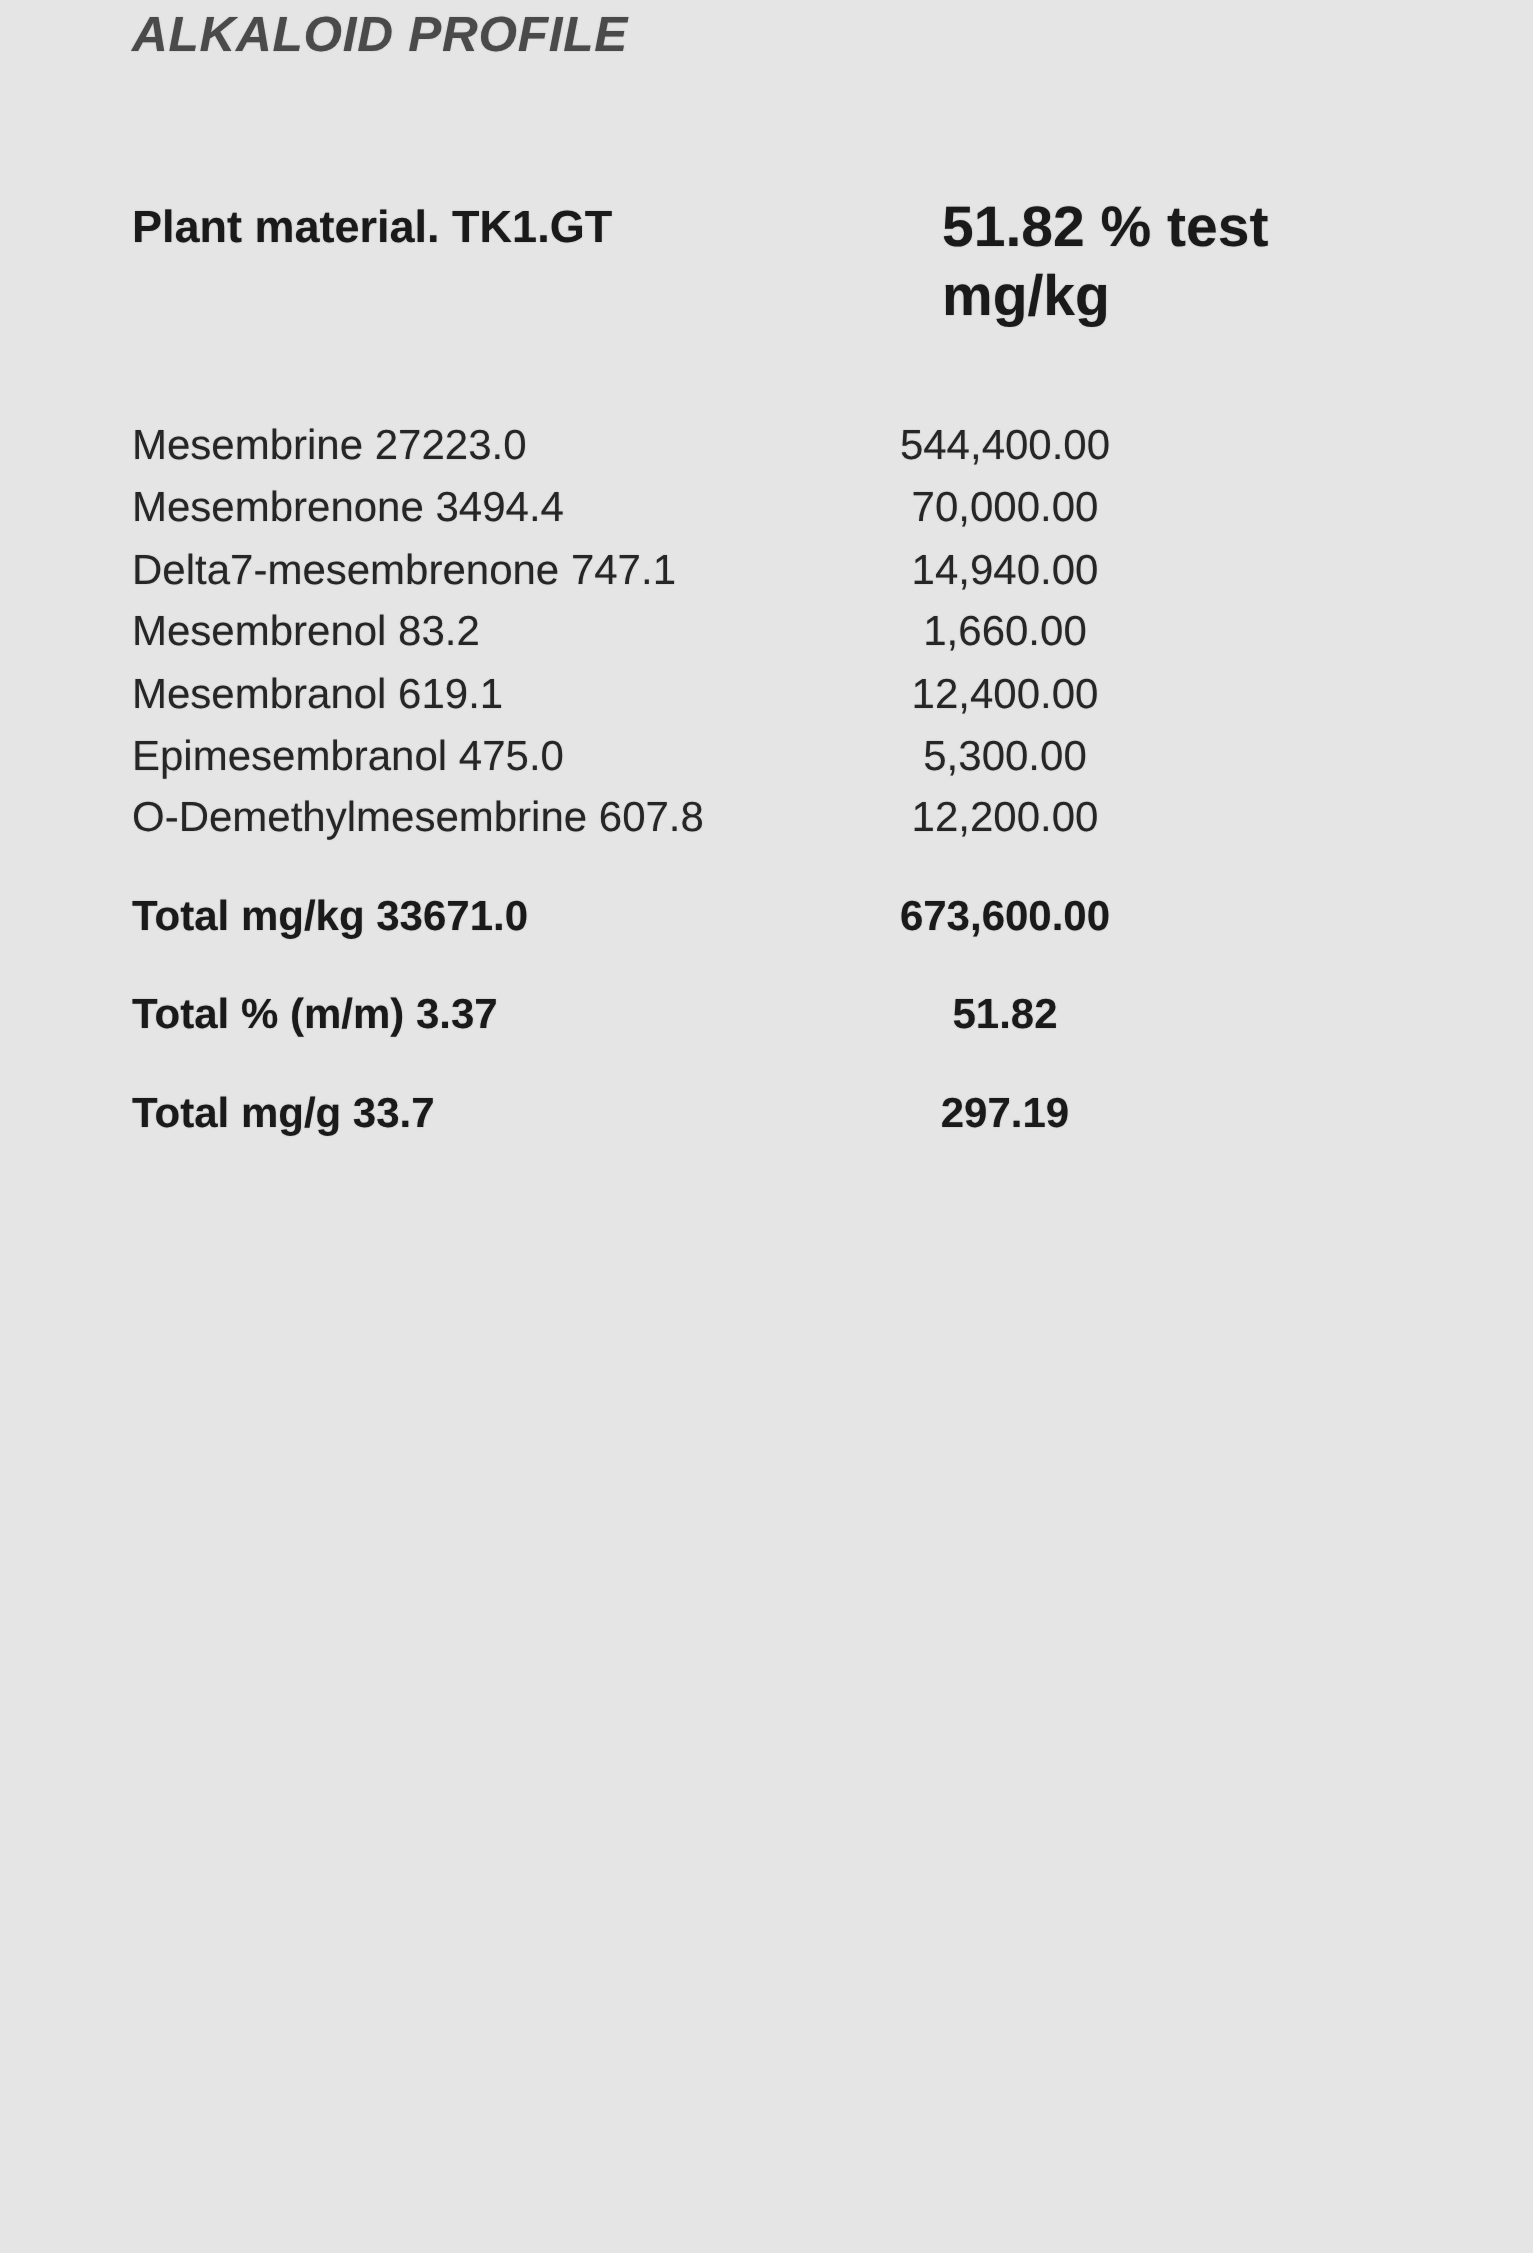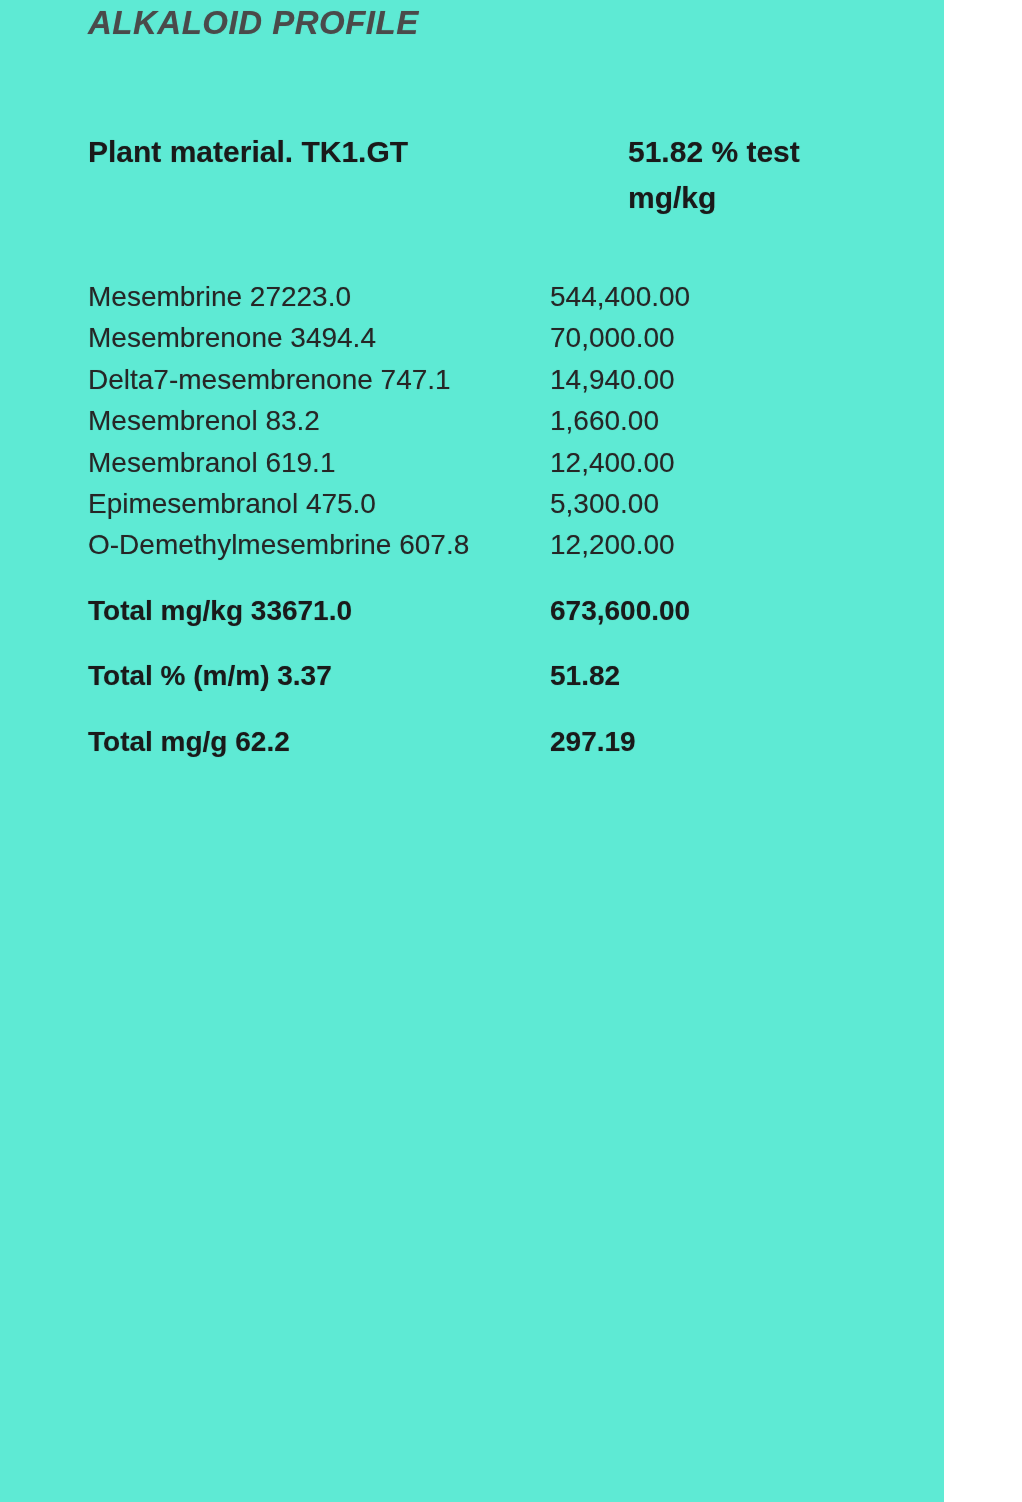--- a/index.html
+++ b/index.html
@@ -6,23 +6,23 @@
     margin: 0;
     padding: 0;
     width: 1022px;
     height: 1502px;
     background: #ffffff;
     overflow: hidden;
     font-family: "Liberation Sans", sans-serif;
   }
   .page {
     position: relative;
-    width: 944px;
+    width: 1022px;
     height: 1502px;
-    background: #5eead4;
+    background: #e5e5e5;
   }
   .doc-title {
     position: absolute;
     left: 88px;
     top: 4px;
     font-size: 33px;
     font-weight: bold;
     font-style: italic;
     color: #4a4a4a;
     letter-spacing: 0.5px;
@@ -45,21 +45,21 @@
     color: #1a1a1a;
     line-height: 46px;
     text-shadow: 0 0 1px rgba(26,26,26,0.35);
     white-space: nowrap;
   }
   .header-value {
     position: absolute;
     left: 540px;
     top: 0;
     width: 200px;
-    font-size: 30px;
+    font-size: 38px;
     font-weight: bold;
     color: #1a1a1a;
     line-height: 46px;
     text-shadow: 0 0 1px rgba(26,26,26,0.35);
   }
   .header-value span { display: block; white-space: nowrap; }
   .data-table {
     position: absolute;
     left: 88px;
     top: 276px;
@@ -73,21 +73,21 @@
     color: #262626;
     text-shadow: 0 0 1px rgba(38,38,38,0.3);
   }
   .data-row .compound {
     flex: 1;
     white-space: nowrap;
     text-align: left;
   }
   .data-row .amount {
     width: 240px;
-    text-align: left;
+    text-align: center;
     white-space: nowrap;
   }
   .data-row.bold {
     font-weight: bold;
     color: #1a1a1a;
     text-shadow: 0 0 1px rgba(26,26,26,0.35);
     margin-top: 24px;
   }
 </style>
 </head>
@@ -137,19 +137,19 @@
     </div>
     <div class="data-row bold">
       <span class="compound">Total mg/kg 33671.0</span>
       <span class="amount">673,600.00</span>
     </div>
     <div class="data-row bold">
       <span class="compound">Total % (m/m) 3.37</span>
       <span class="amount">51.82</span>
     </div>
     <div class="data-row bold">
-      <span class="compound">Total mg/g 62.2</span>
+      <span class="compound">Total mg/g 33.7</span>
       <span class="amount">297.19</span>
     </div>
 
   </div>
 
 </div>
 
 </body></html>

